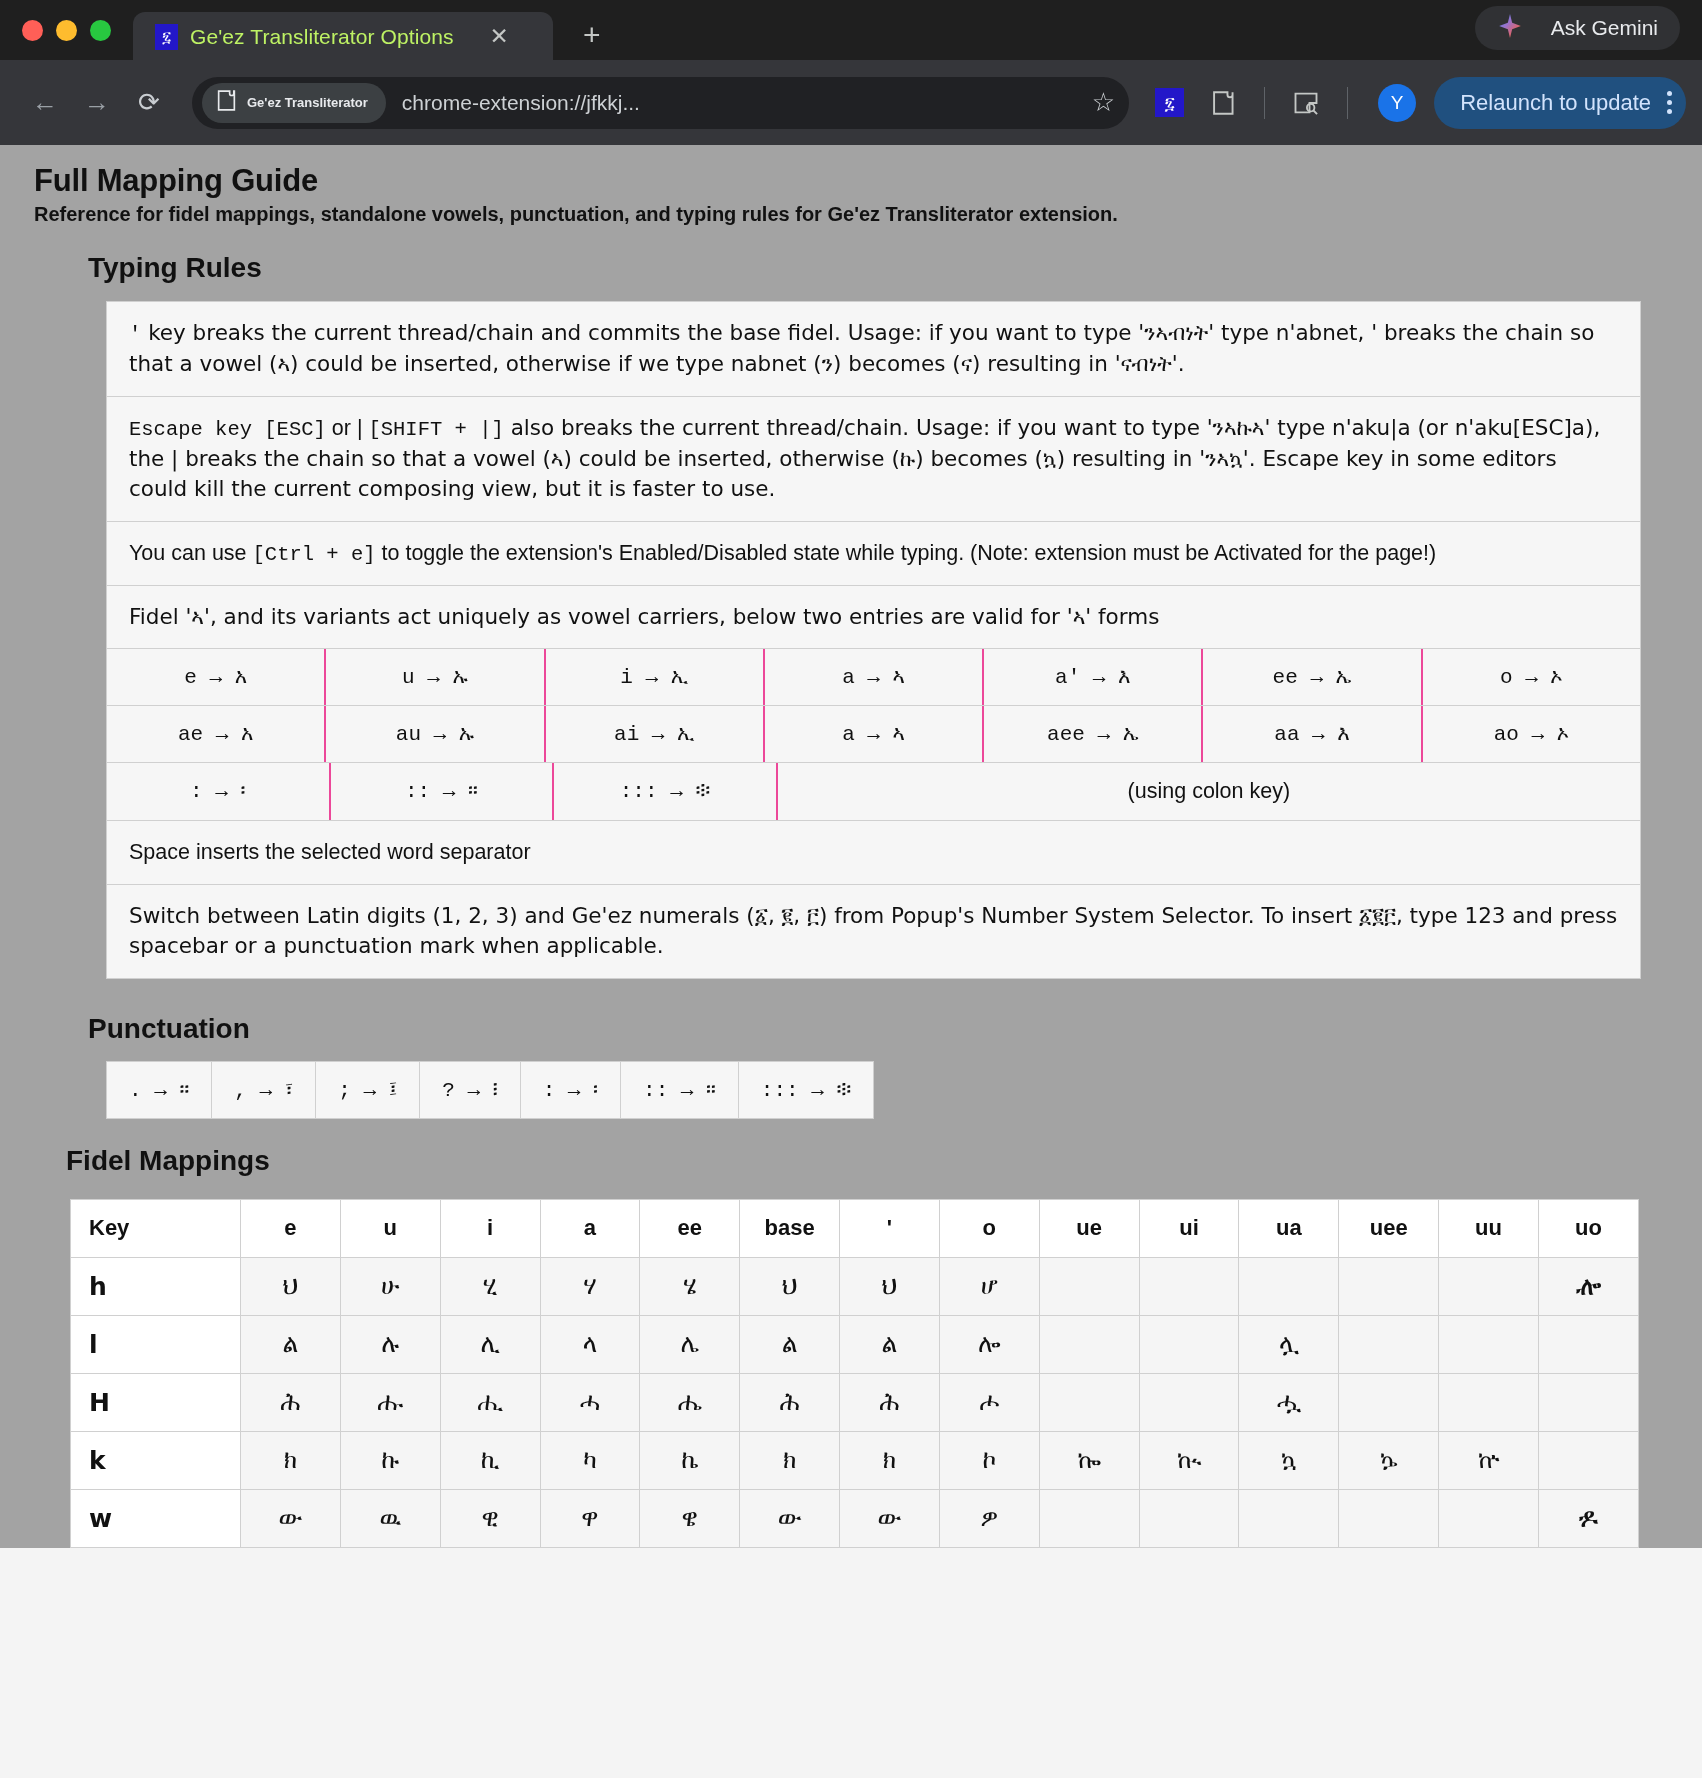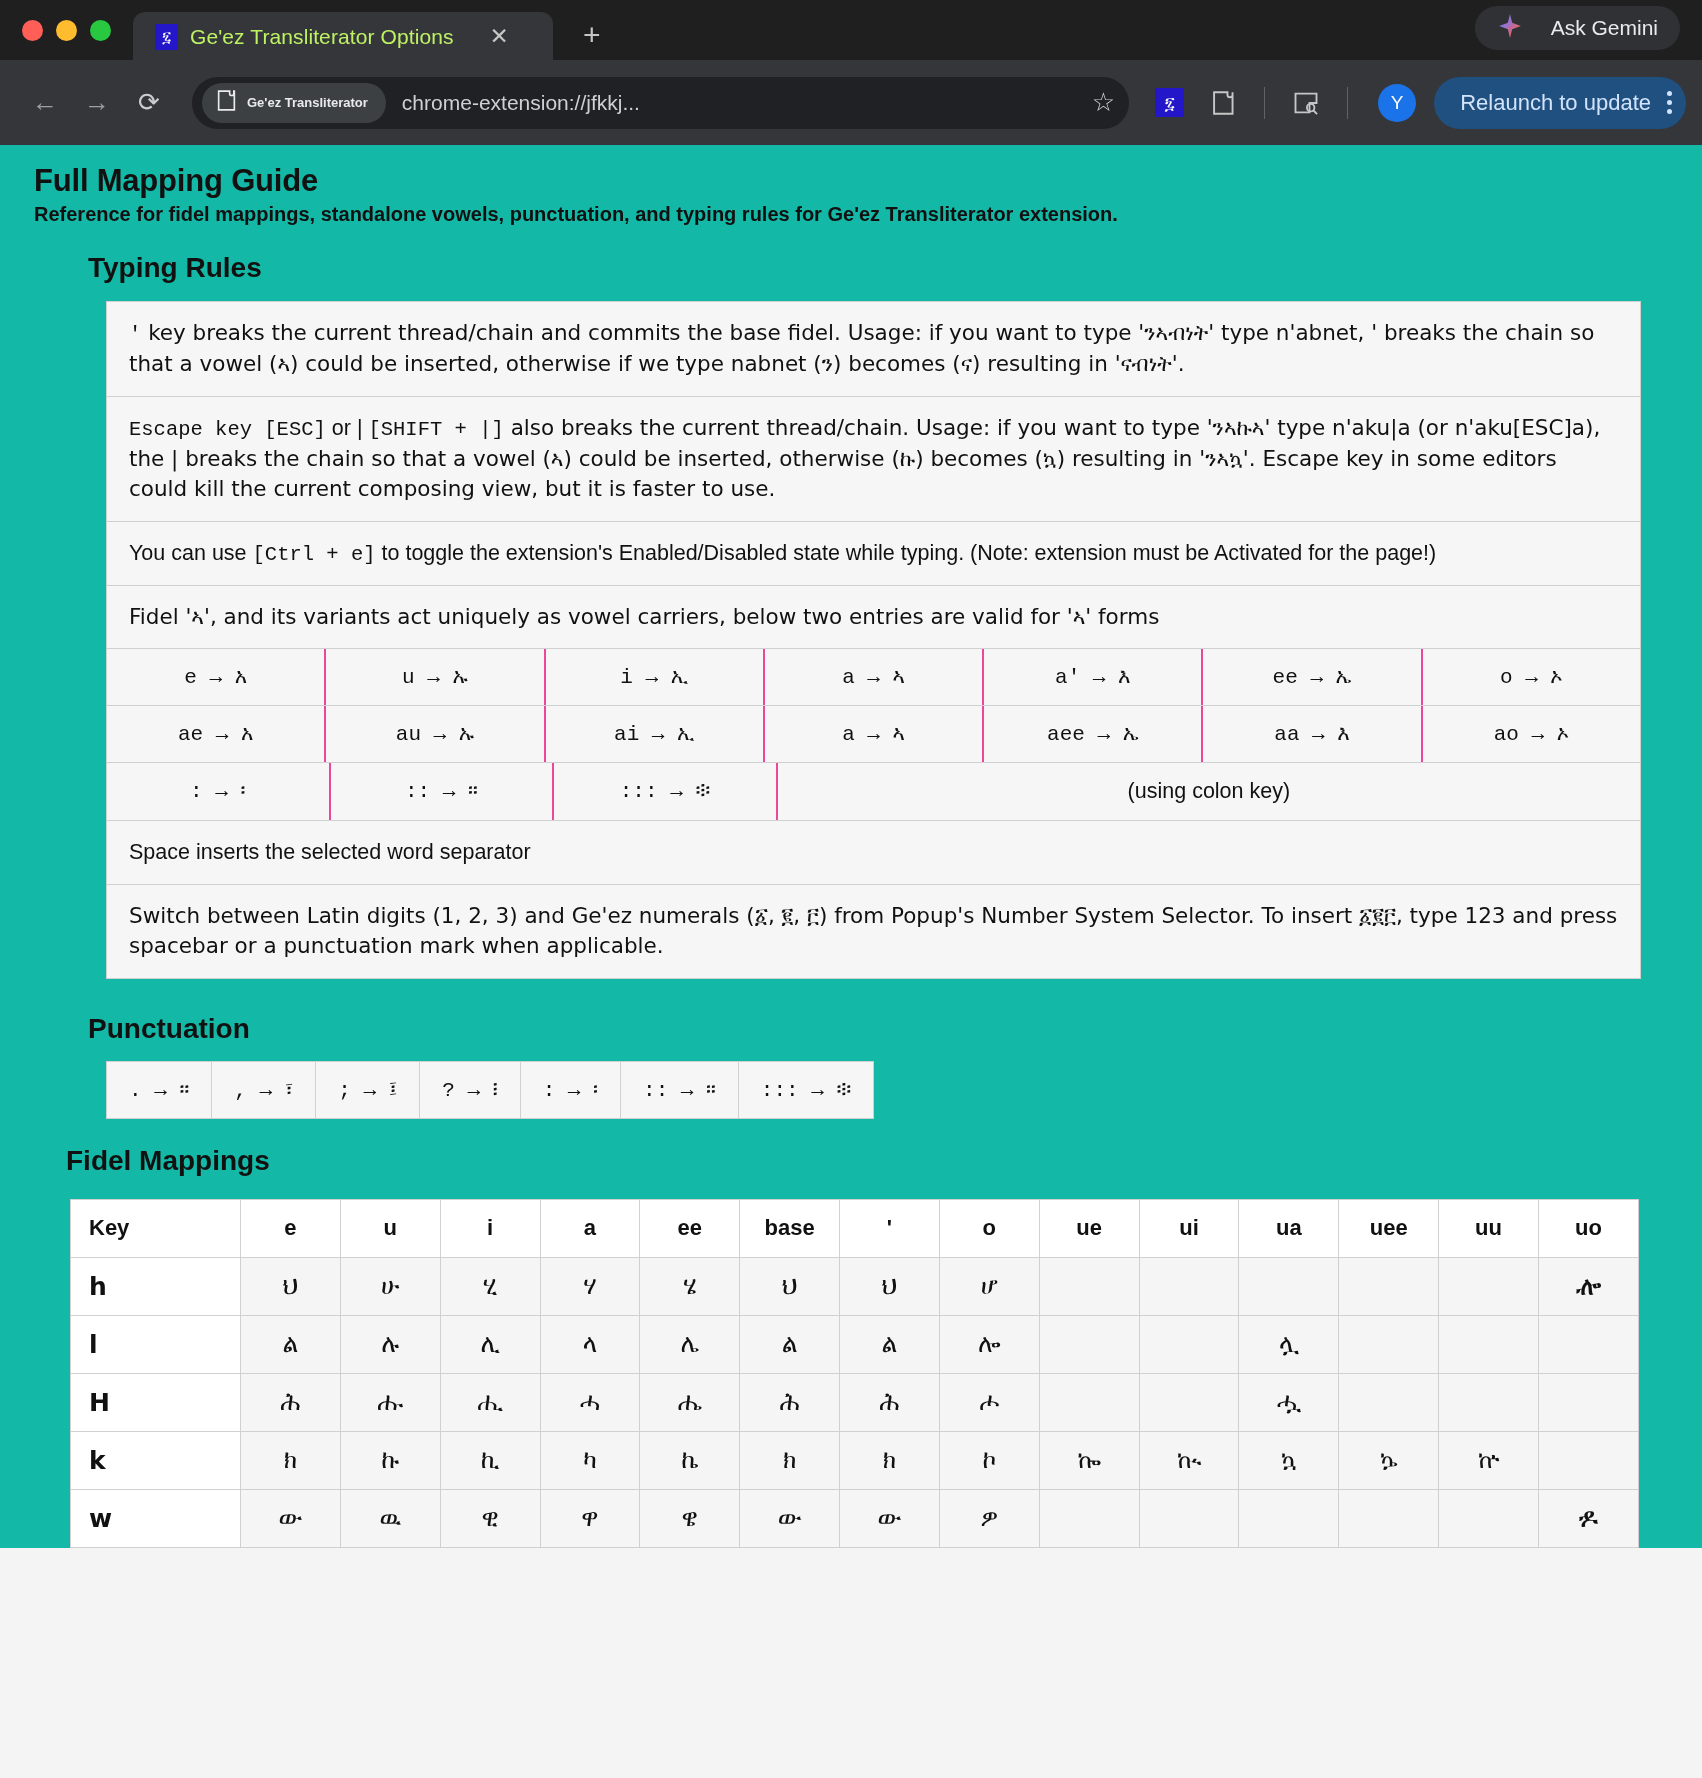--- a/index.html
+++ b/index.html
@@ -159,21 +159,21 @@
     padding: 0 14px 0 26px;
     gap: 16px;
     font-size: 22px;
     flex: 0 0 auto;
   }
   .kebab { display: flex; flex-direction: column; gap: 4px; align-items: center; }
   .kebab i { width: 5px; height: 5px; border-radius: 50%; background: #d2e3fc; display: block; }
 
   
   .page {
-    background: #14b8a6;
+    background: #a3a3a3;
     padding: 18px 37px 0 34px;
     color: #111;
   }
   .page-title {
     font-size: 31px;
     font-weight: bold;
     margin: 0 0 4px 0;
     letter-spacing: -.2px;
   }
   .page-sub {

